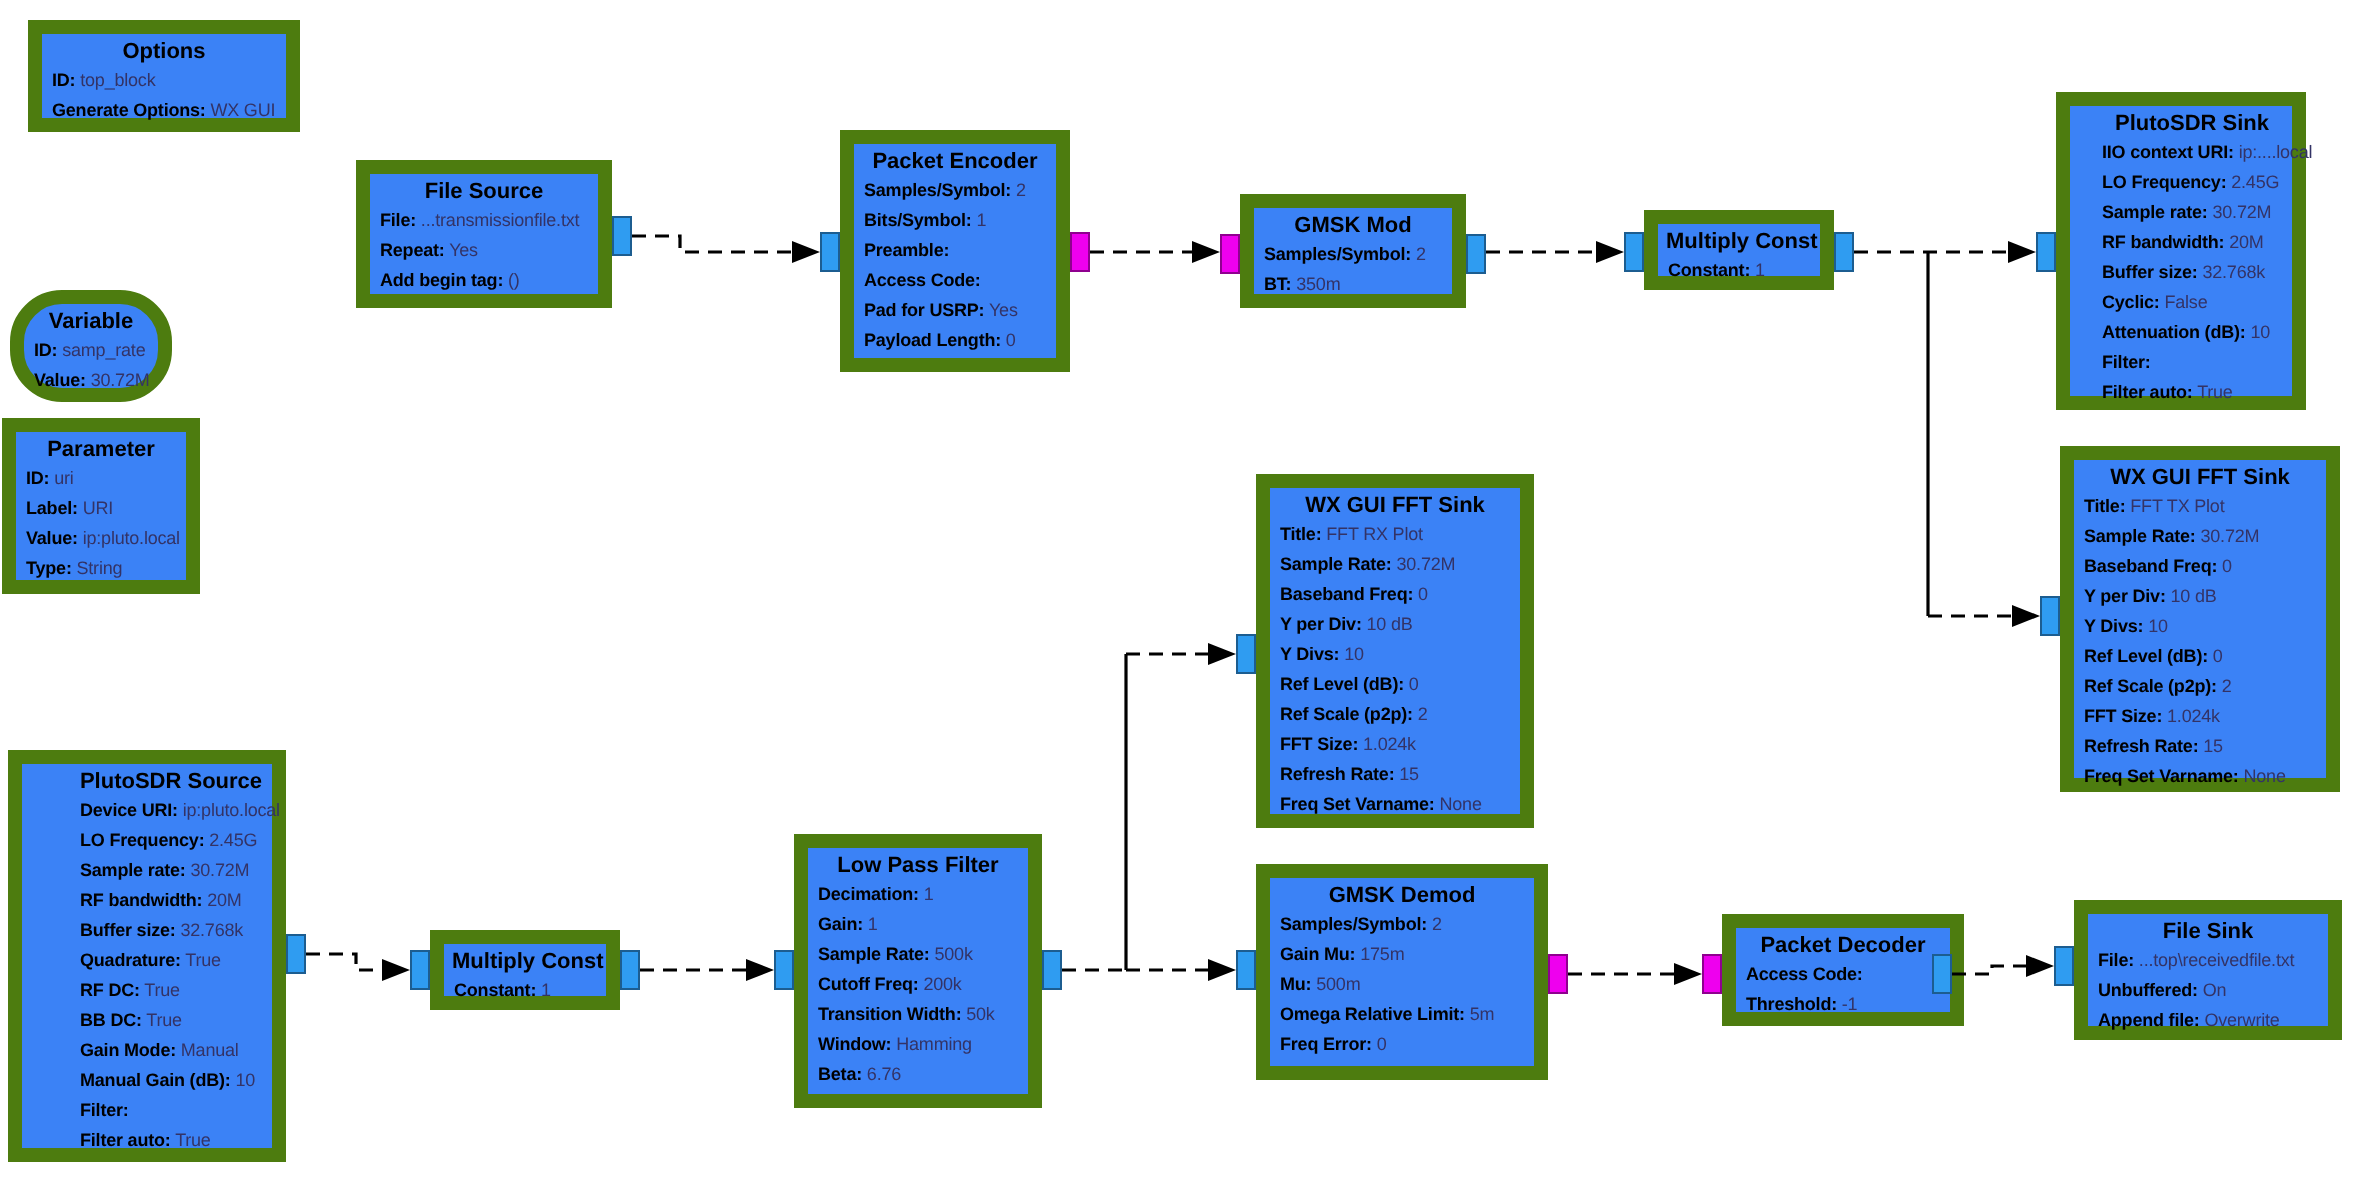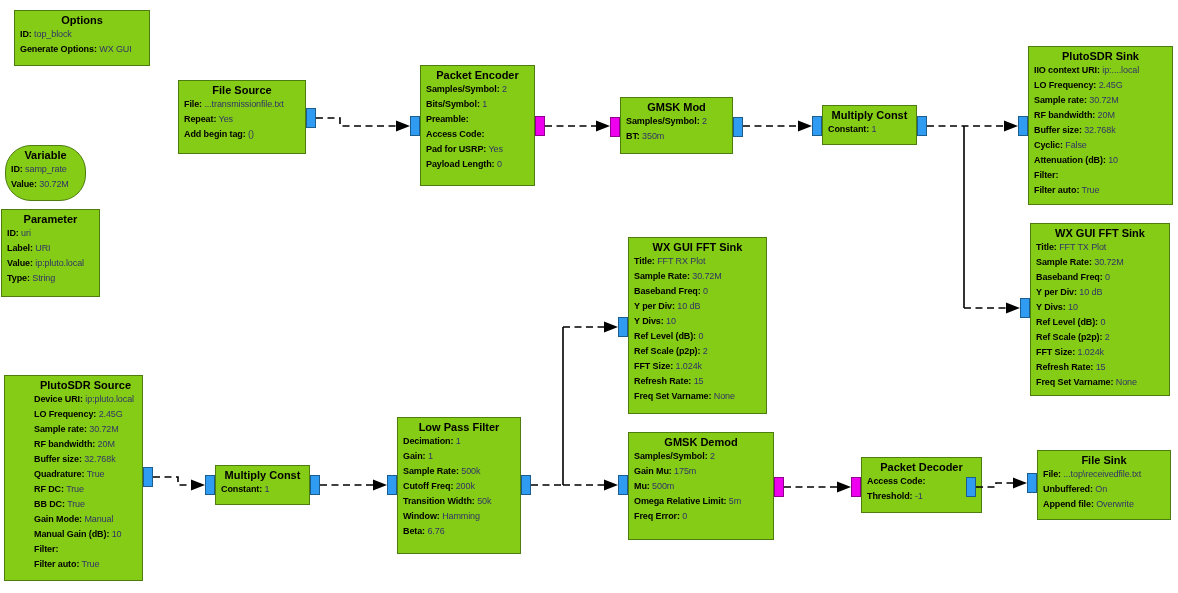--- a/index.html
+++ b/index.html
@@ -4,21 +4,21 @@
 <style>
   html,body{margin:0;padding:0;}
   body{
     width:1178px;height:593px;position:relative;overflow:hidden;
     background:#ffffff;
     font-family:"Liberation Sans",sans-serif;
   }
   #canvas{position:absolute;left:0;top:0;width:1178px;height:593px;}
   .block{
     position:absolute;box-sizing:border-box;z-index:1;
-    background:#84cc16;border:1px solid #4d7c0f;
+    background:#3b82f6;border:7px solid #4d7c0f;
   }
   .btitle{
     font-size:11px;font-weight:bold;color:#000;
     text-align:center;padding:3px 4px 1px;white-space:nowrap;
   }
   .bparams{
     padding:0 5px 3px;font-size:9px;line-height:15px;
     white-space:nowrap;letter-spacing:-0.1px;
   }
   .plbl{font-weight:bold;color:#000;}
@@ -115,21 +115,21 @@
     <div class="port" style="left: 610px; top: 117px; background: rgb(238, 0, 238);"></div>
     <div class="port" style="left: 733px; top: 117px; background: rgb(47, 156, 241);"></div>
     <div class="block" style="left: 822px; top: 105px; width: 95px; height: 40px;">
       <div class="btitle">Multiply Const</div>
       <div class="bparams">
         <div><span class="plbl">Constant:</span> <span class="pval">1</span></div>
       </div>
     </div>
     <div class="port" style="left: 812px; top: 116px; background: rgb(47, 156, 241);"></div>
     <div class="port" style="left: 917px; top: 116px; background: rgb(47, 156, 241);"></div>
-    <div class="block" style="left: 1028px; top: 46px; width: 145px; height: 159px;">
+    <div class="block" style="left: 1028px; top: 46px; width: 125px; height: 159px; padding-left: 11px;">
       <div class="btitle">PlutoSDR Sink</div>
       <div class="bparams">
         <div><span class="plbl">IIO context URI:</span> <span class="pval">ip:....local</span></div>
         <div><span class="plbl">LO Frequency:</span> <span class="pval">2.45G</span></div>
         <div><span class="plbl">Sample rate:</span> <span class="pval">30.72M</span></div>
         <div><span class="plbl">RF bandwidth:</span> <span class="pval">20M</span></div>
         <div><span class="plbl">Buffer size:</span> <span class="pval">32.768k</span></div>
         <div><span class="plbl">Cyclic:</span> <span class="pval">False</span></div>
         <div><span class="plbl">Attenuation (dB):</span> <span class="pval">10</span></div>
         <div><span class="plbl">Filter:</span> <span class="pval"></span></div>

